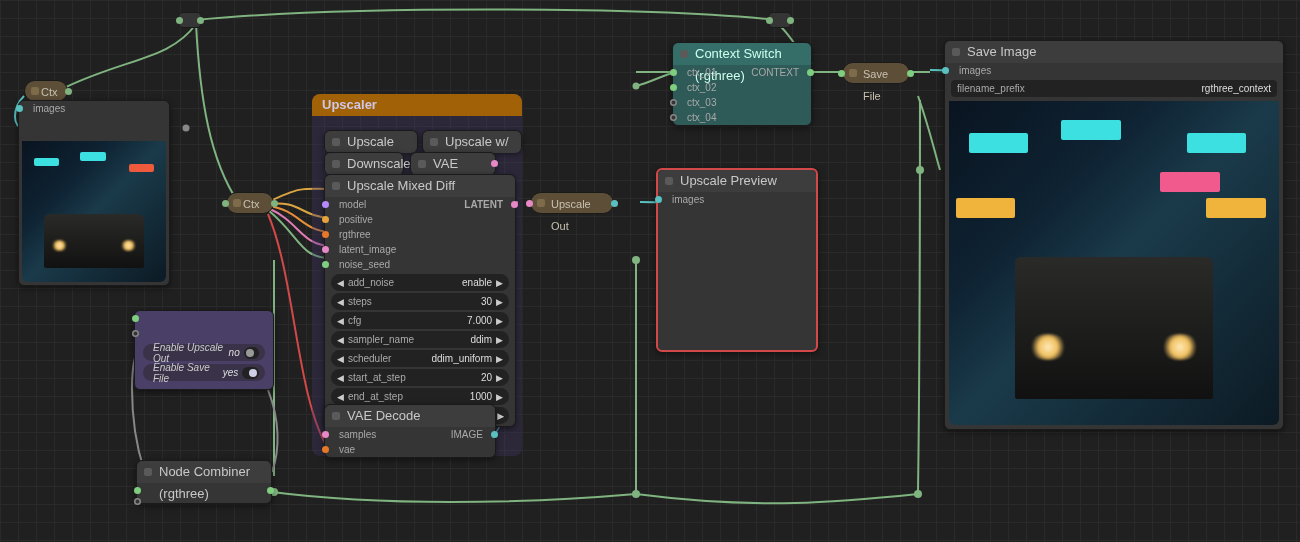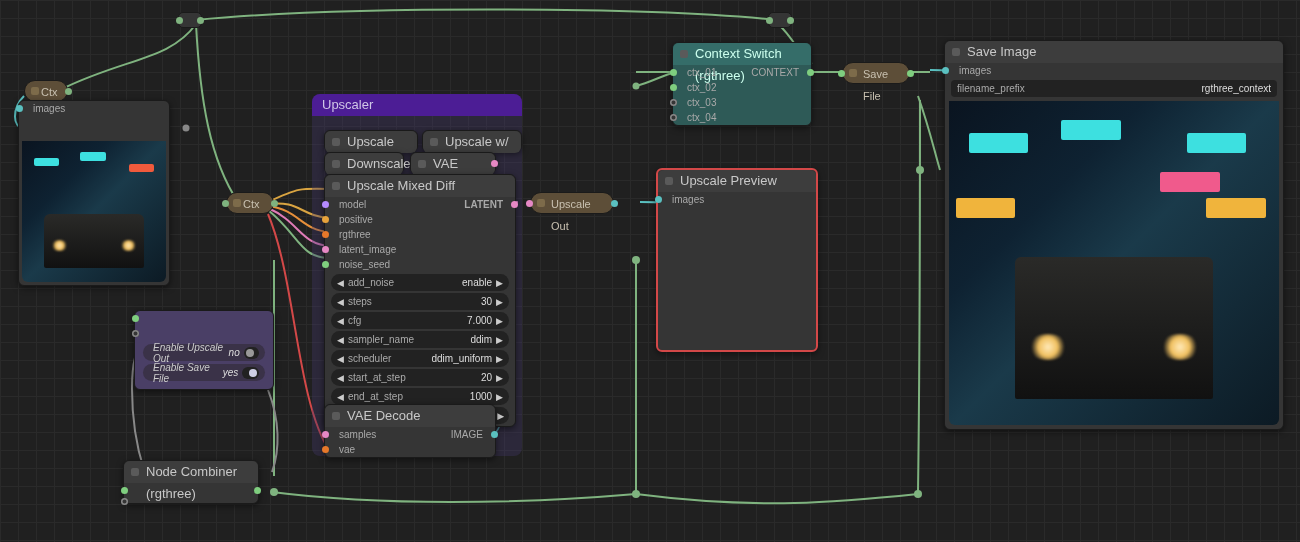--- a/index.html
+++ b/index.html
@@ -238,21 +238,21 @@
   </div>
 </div>
 
 <div class="pill" style="left:226px; top:192px; width:48px; padding-left:16px;">
   <span class="dot" style="left:-5px; top:7px; background:#7fb37f;"></span>
   <span>Ctx</span>
   <span class="dot" style="right:-5px; top:7px; background:#7fb37f;"></span>
 </div>
 
 <div class="group-box" style="left:312px; top:94px; width:210px; height:362px; background:rgba(70,58,108,.35);">
-  <div class="group-title" style="background:#4c1d95; color:#cfc6e6;">Upscaler</div>
+  <div class="group-title" style="background:#a16207; color:#cfc6e6;font-weight:bold;">Upscaler</div>
 </div>
 
 <div class="node" style="left:324px; top:130px; width:94px; height:22px;">
   <div class="node-title" style="border-radius:6px;">Upscale Model</div>
 </div>
 
 <div class="node" style="left:422px; top:130px; width:100px; height:22px;">
   <div class="node-title" style="border-radius:6px;">Upscale w/ Model</div>
 </div>
 
@@ -397,21 +397,21 @@
     <span class="tval">no</span>
     <span class="knob off"></span>
   </div>
   <div class="toggle-row" style="margin-bottom:8px;">
     <span>Enable Save File</span>
     <span class="tval">yes</span>
     <span class="knob on"></span>
   </div>
 </div>
 
-<div class="node" style="left:123px; top:460px; width:136px; height:44px;">
+<div class="node" style="left:136px; top:460px; width:136px; height:44px;">
   <div class="node-title">Node Combiner (rgthree)</div>
   <div class="slot-row">
       <span class="dot l" style="background:#7fce7f;"></span>
     <span class="dot r" style="background:#7fce7f;"></span>
     </div>
   <div class="slot-row" style="height:10px;">
       <span class="dot l hollow" style="top:0;"></span>
     </div>
 </div>
 

